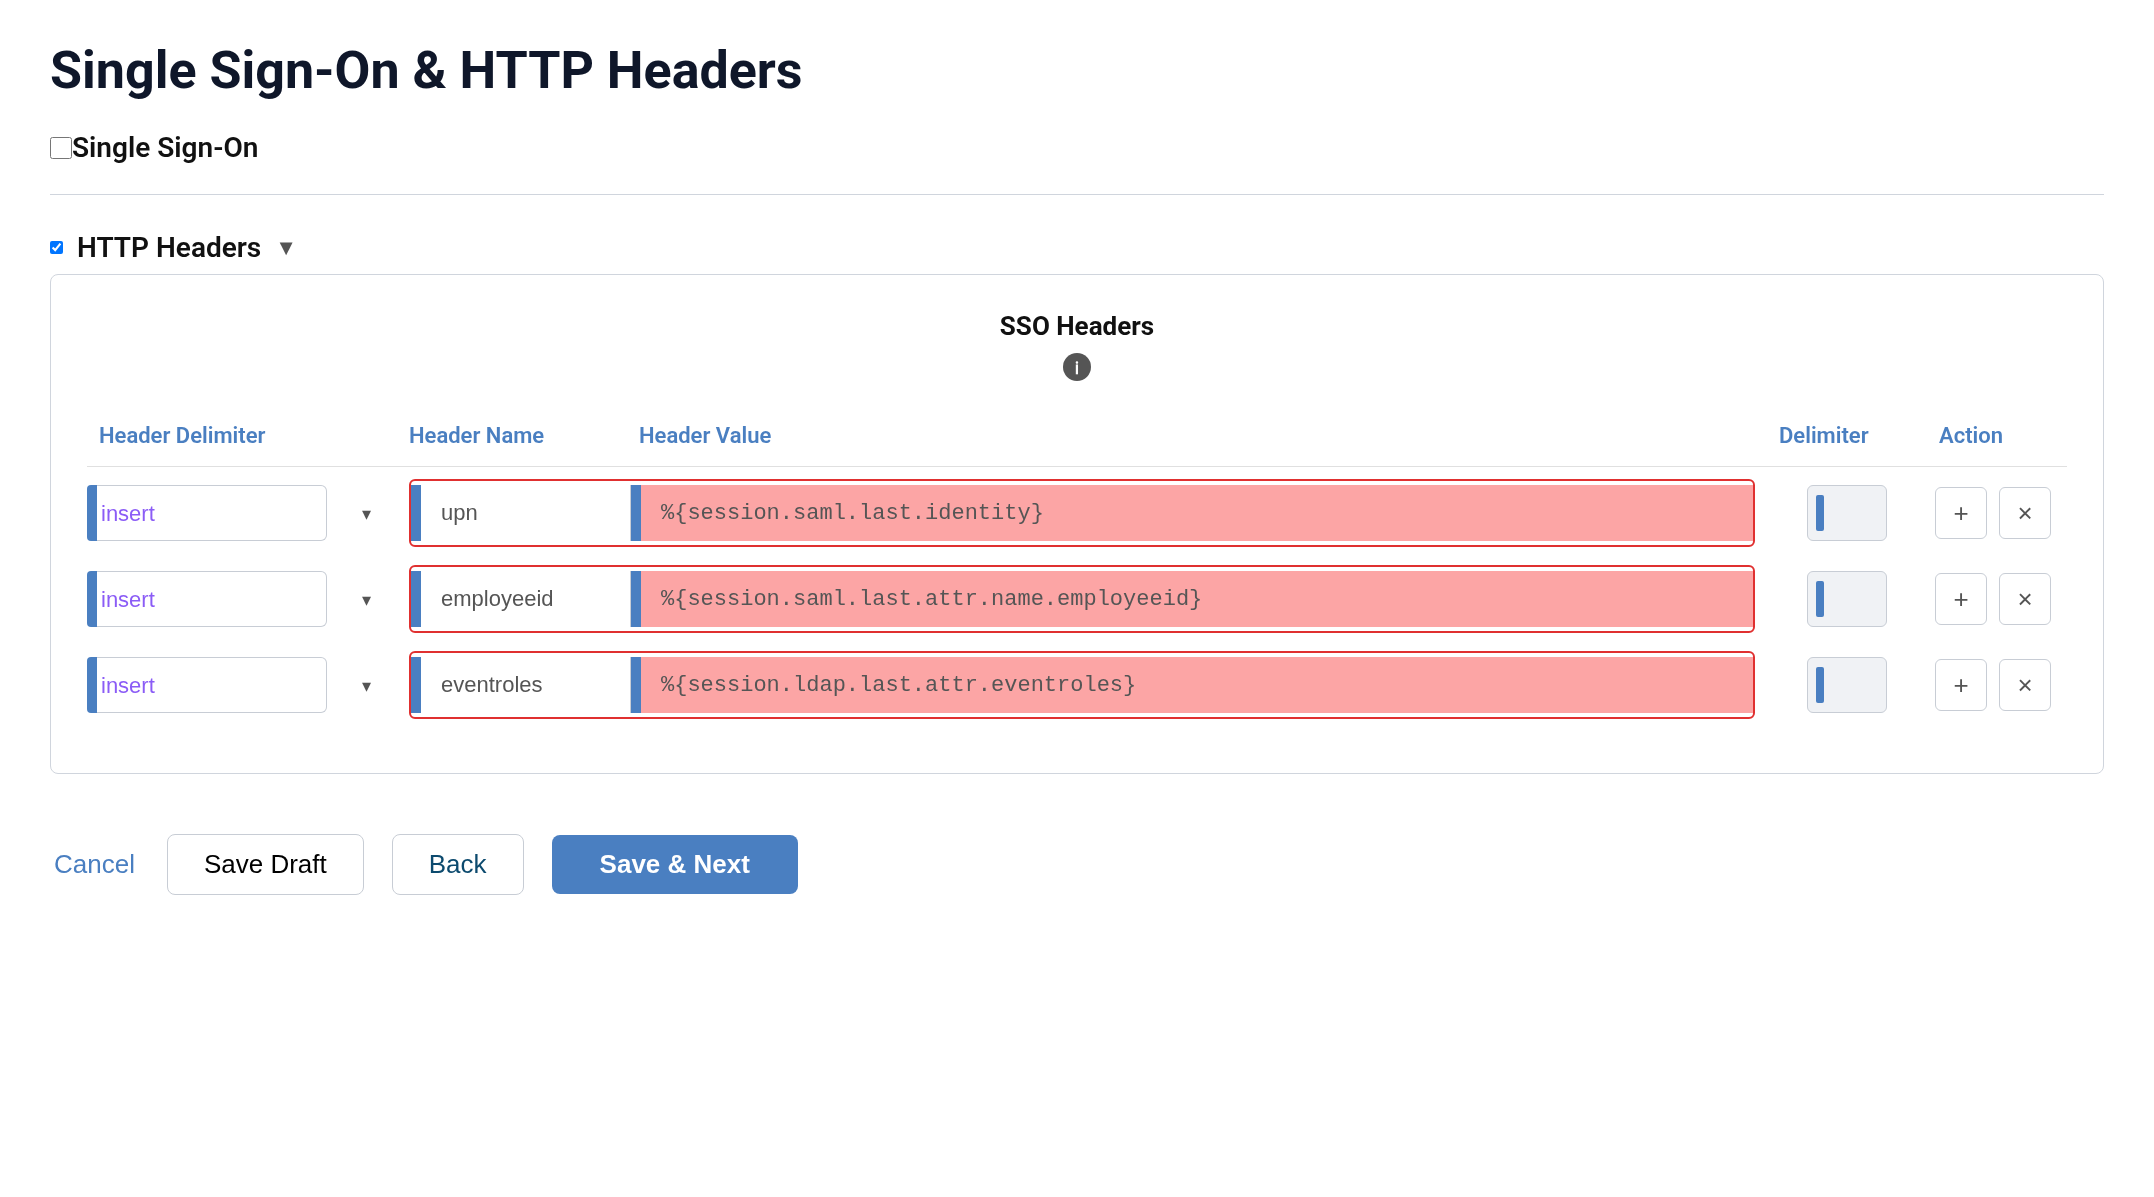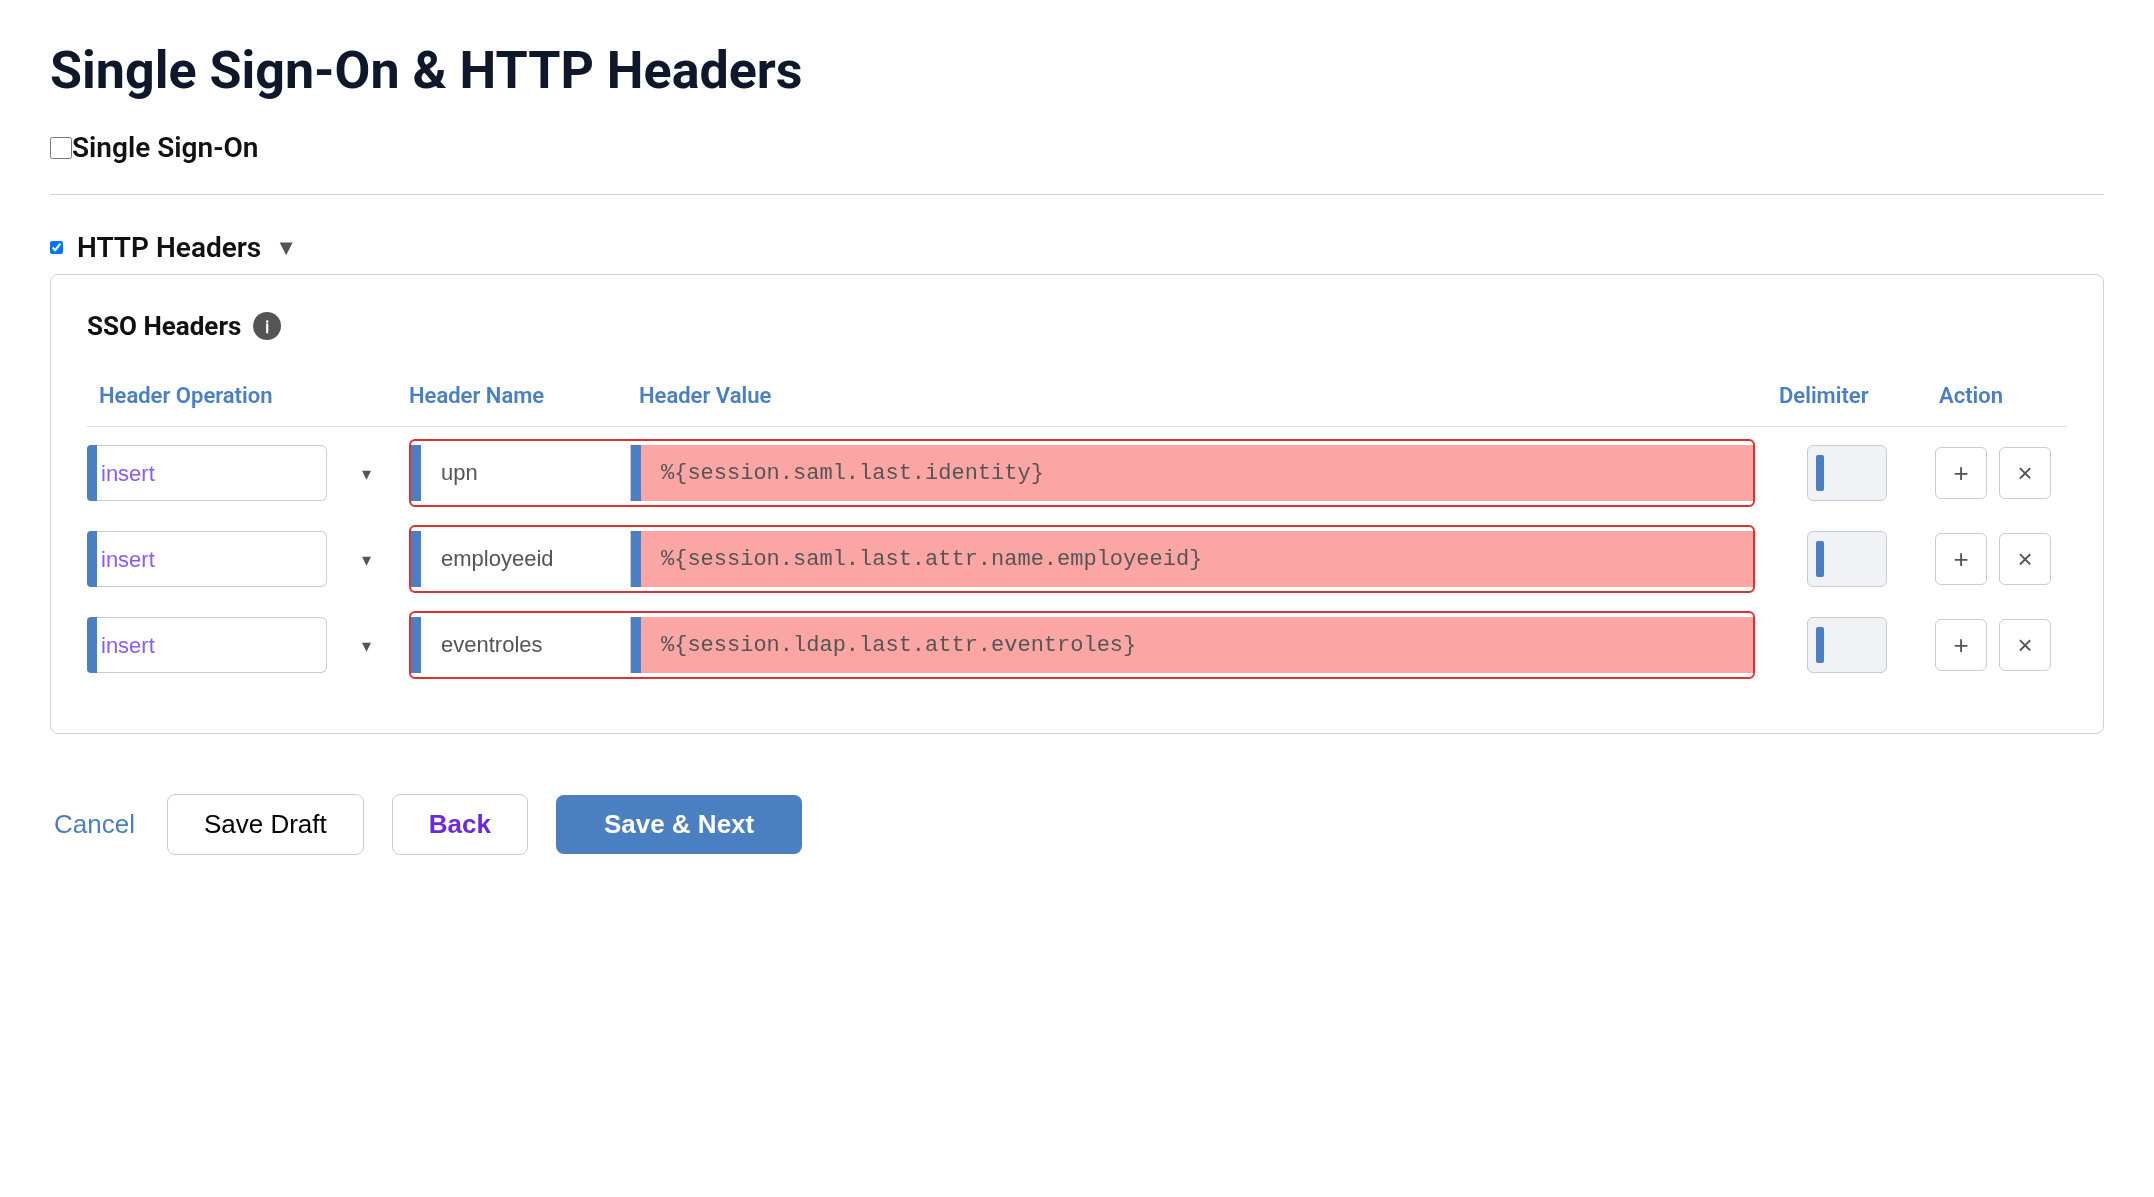--- a/index.html
+++ b/index.html
@@ -58,20 +58,21 @@
       border: 1px solid #d0d5dd;
       border-radius: 8px;
       padding: 36px 36px 36px 36px;
       margin-bottom: 50px;
     }
     .sso-headers-title-row {
       display: flex;
       align-items: center;
       gap: 12px;
       margin-bottom: 24px;
+      flex-direction: column;
     }
     .sso-headers-title {
       font-size: 26px;
       font-weight: 700;
       color: #111;
     }
     .info-icon {
       display: inline-flex;
       align-items: center;
       justify-content: center;
@@ -252,25 +253,25 @@
       color: #000000;
       font-size: 26px;
       cursor: pointer;
       padding: 14px 36px;
       font-weight: 500;
     }
     .btn-back {
       background: #fff;
       border: 1px solid #c8cdd5;
       border-radius: 8px;
-      color: #6d28d9;
+      color: #0c4a6e;
       font-size: 26px;
       cursor: pointer;
       padding: 14px 36px;
-      font-weight: 700;
+      font-weight: 400;
     }
     .btn-save-next {
       background: #4a7fc1;
       border: none;
       border-radius: 8px;
       color: #fff;
       font-size: 26px;
       cursor: pointer;
       padding: 14px 48px;
       font-weight: 600;
@@ -297,21 +298,21 @@
 <div class="http-headers-section">
 
   <div class="sso-headers-title-row">
     <span class="sso-headers-title">SSO Headers</span>
     <span class="info-icon">ℹ</span>
   </div>
 
   <div class="table-wrapper">
 
     <div class="table-header-row">
-      <div class="table-header-cell">Header Operation</div>
+      <div class="table-header-cell">Header Delimiter</div>
       <div class="table-header-cell">Header Name</div>
       <div class="table-header-cell">Header Value</div>
       <div class="table-header-cell">Delimiter</div>
       <div class="table-header-cell">Action</div>
     </div>
 
     <div class="table-row">
 
       <div style="padding: 0 12px 0 0;">
         <div class="select-wrapper">

